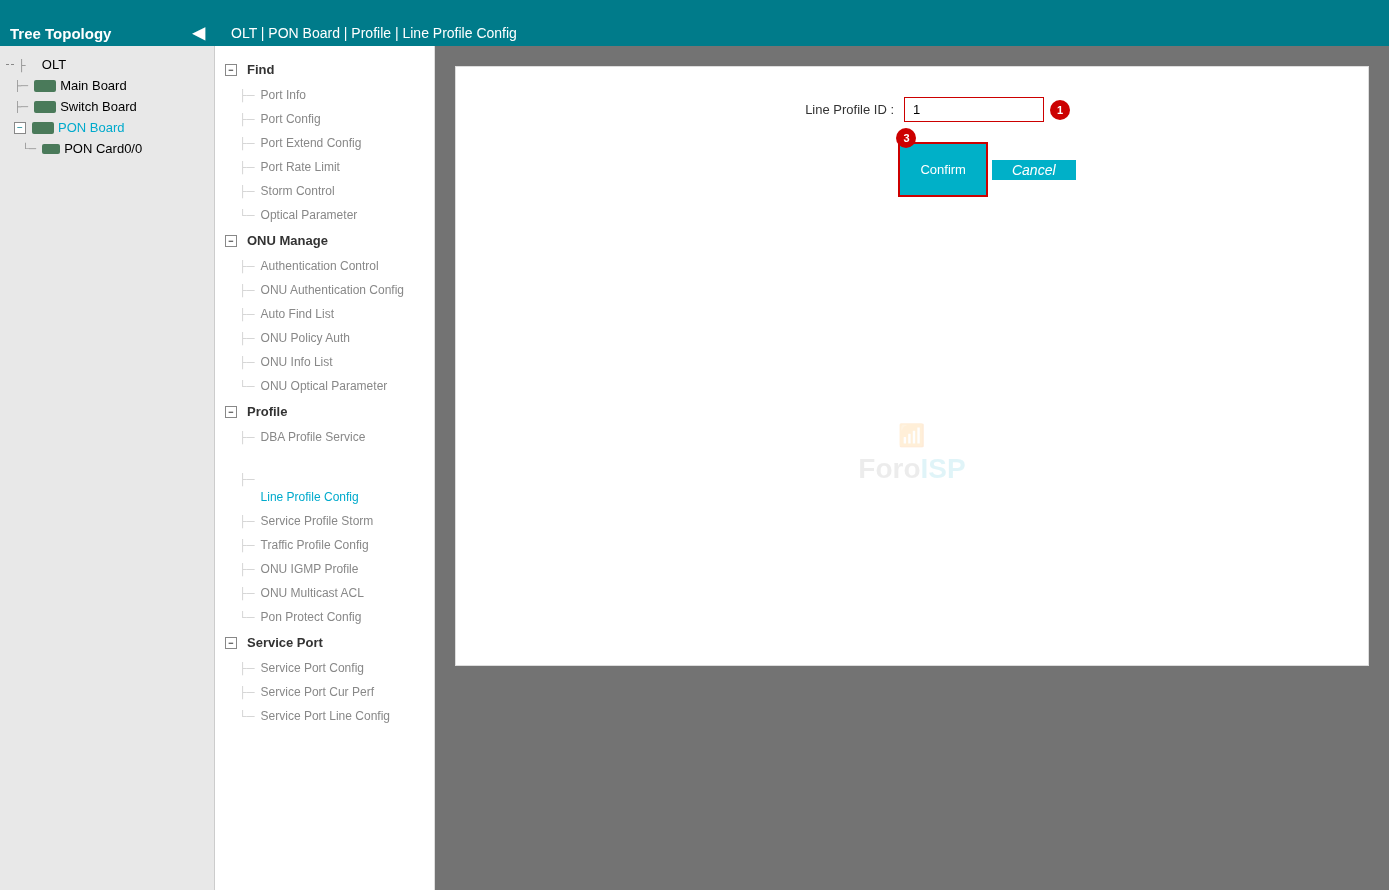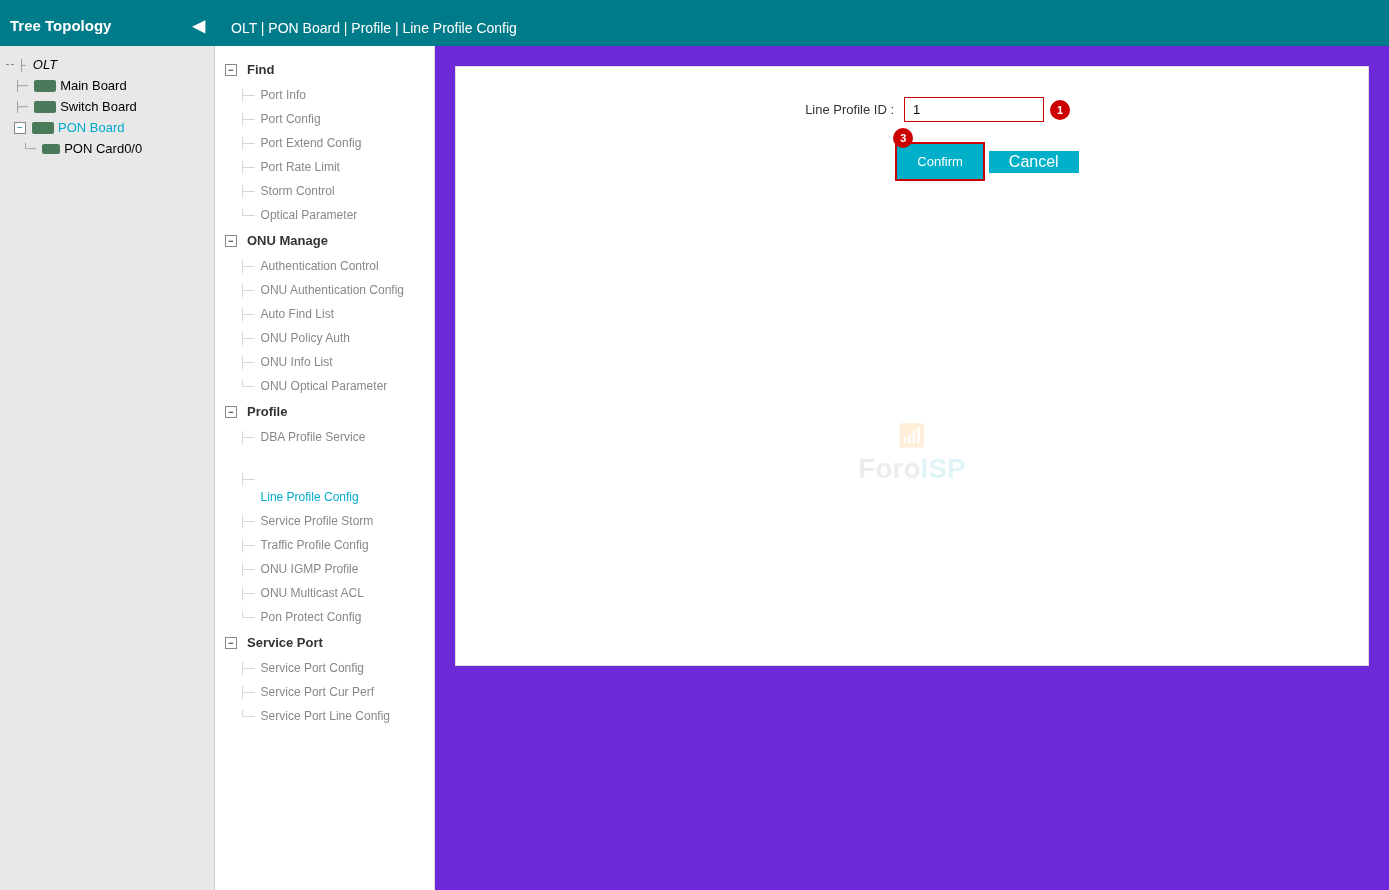--- a/index.html
+++ b/index.html
@@ -102,21 +102,21 @@
 
     .menu-dash {
       color: #ccc;
       margin-right: 4px;
       font-size: 11px;
     }
 
     
     .main-panel {
       flex: 1;
-      background: #6d28d9;
+      background: #737373;
       overflow-y: auto;
       padding: 20px;
     }
 
     .form-container {
       background: white;
       border: 1px solid #ddd;
       padding: 30px 20px;
       min-height: 600px;
       position: relative;
@@ -156,33 +156,34 @@
       font-size: 11px;
       font-weight: bold;
       margin-left: 6px;
       vertical-align: top;
     }
 
     .btn-confirm {
       background: #00b0c8;
       color: white;
       border: 2px solid #cc0000;
-      padding: 10px 20px;
+      padding: 18px 20px;
       cursor: pointer;
       font-size: 13px;
       margin-right: 0;
     }
 
     .btn-cancel {
       background: #00b0c8;
       color: white;
       border: none;
       padding: 2px 20px;
       cursor: pointer;
-      font-size: 16px;
+      font-size: 14px;
+      font-style: italic;
     }
 
     .watermark {
       position: absolute;
       bottom: 180px;
       left: 50%;
       transform: translateX(-50%);
       opacity: 0.15;
       font-size: 28px;
       font-weight: bold;
@@ -195,35 +196,35 @@
       display: block;
       text-align: center;
       font-size: 22px;
       margin-bottom: 4px;
     }
 
     
     .breadcrumb-bar {
       background: #007b8a;
       color: white;
-      padding: 20px 16px;
+      padding: 5px 16px;
       font-size: 14px;
       height: 46px;
       display: flex;
-      align-items: flex-start;
+      align-items: flex-end;
     }
 
     .sidebar-header {
       background: #007b8a;
       color: white;
       padding: 8px 10px;
       font-size: 15px;
       font-weight: bold;
       display: flex;
-      align-items: center;
+      align-items: flex-end;
       justify-content: space-between;
       height: 50px;
     }
 
     .collapse-arrow {
       color: white;
       font-size: 16px;
       cursor: pointer;
     }
 
@@ -255,21 +256,21 @@
   </div>
 
   <div style="display:flex; flex:1; overflow:hidden;">
 
     <div class="sidebar">
       <div class="sidebar-tree">
 
         <div class="tree-node">
           <span style="width:8px; display:inline-block; border-bottom:1px dashed #888;"></span>
           <span style="color:#888; font-size:11px;">├</span>
-          <span style="margin-left:3px;font-style:italic;">OLT</span>
+          <span style="margin-left:12px;">OLT</span>
         </div>
 
         <div class="tree-node tree-indent1">
           <span style="color:#888; font-size:10px; margin-right:2px;">├─</span>
           <span class="tree-icon"></span>
           <span>Main Board</span>
         </div>
 
         <div class="tree-node tree-indent1">
           <span style="color:#888; font-size:10px; margin-right:2px;">├─</span>

